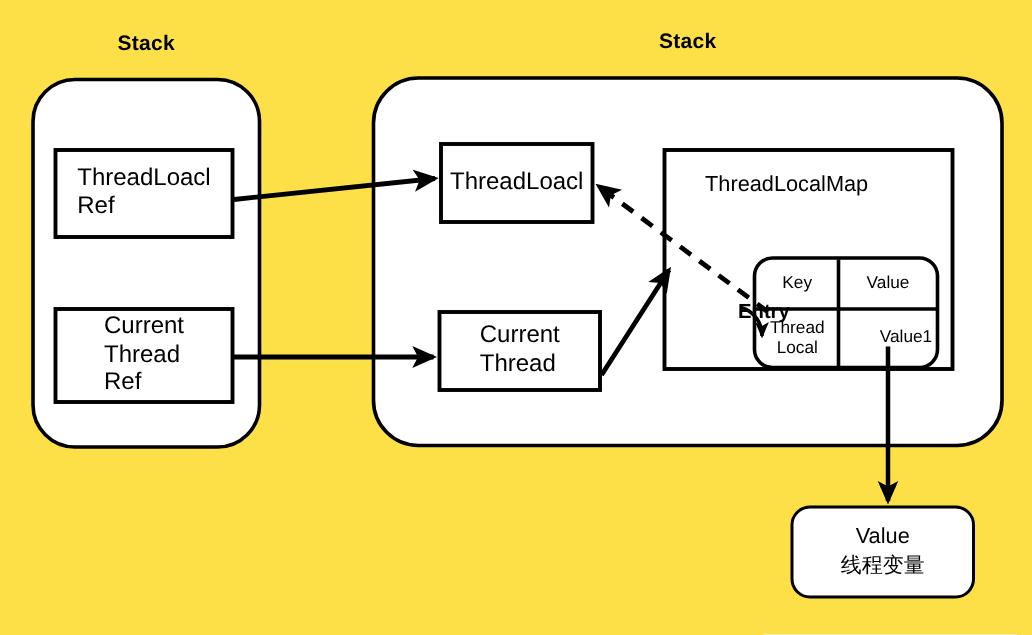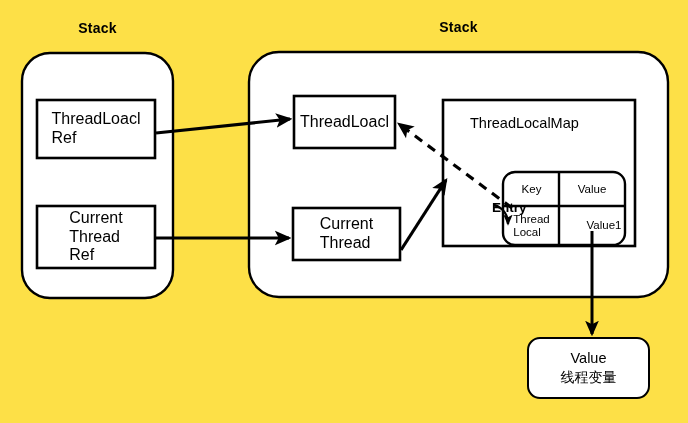--- a/index.html
+++ b/index.html
@@ -43,20 +43,21 @@
     color: #000;
     line-height: 1.18;
     white-space: pre-line;
     pointer-events: none;
   }
   .cell-label {
     position: absolute;
     display: flex;
     align-items: center;
     justify-content: center;
+    text-align: center;
     font-size: 11.5px;
     color: #000;
     line-height: 1.1;
     white-space: pre-line;
     pointer-events: none;
   }
   .map-title {
     position: absolute;
     font-size: 14.5px;
     color: #000;

